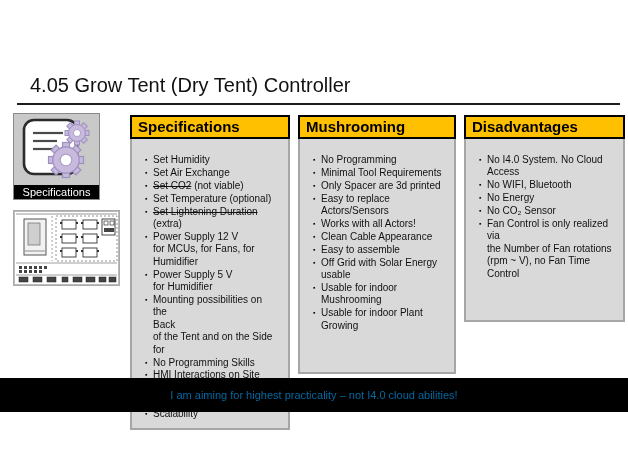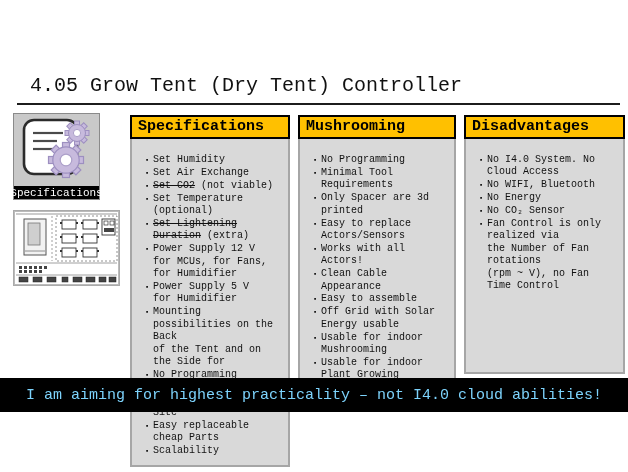--- a/index.html
+++ b/index.html
@@ -1,18 +1,18 @@
 <!DOCTYPE html>
 <html style="--header-bg: #FFC000; --panel-bg: #D9D9D9; --panel-border: #A6A6A6; --banner-bg: #000000;"><head>
 <meta charset="utf-8">
 <style>
   html,body{margin:0;padding:0;background:#fff;}
   .slide{
     position:relative;width:628px;height:472px;background:#ffffff;
-    font-family:Liberation Mono, monospace;color:#1a1a1a;overflow:hidden;
+    font-family:Liberation Sans, sans-serif;color:#1a1a1a;overflow:hidden;
   }
   .title{
     position:absolute;left:30px;top:74px;font-size:20px;letter-spacing:0px;color:#111;
   }
   .title-rule{
     position:absolute;left:17px;top:103px;width:603px;height:2px;background:#1c1c1c;
   }
   
   .thumb1{
     position:absolute;left:13px;top:113px;width:87px;height:87px;
@@ -25,21 +25,21 @@
     display:flex;align-items:center;justify-content:center;
   }
   .thumb2{
     position:absolute;left:13px;top:210px;width:107px;height:76px;
     border:1px solid #aaa;background:#fff;box-sizing:border-box;
   }
   
   .col{position:absolute;top:115px;display:flex;flex-direction:column;box-sizing:border-box;}
   .col-1{left:130px;width:160px;height:259px;}
   .col-2{left:298px;width:158px;height:259px;}
-  .col-3{left:464px;width:161px;height:259px;}
+  .col-3{left:464px;width:161px;height:207px;}
   .col-header{
     background:var(--header-bg,#FFC000);
     border:2px solid #000;
     font-weight:bold;font-size:15px;color:#000;
     padding:1px 0 2px 6px;box-sizing:border-box;
   }
   .col-body{
     flex:1;background:var(--panel-bg,#D9D9D9);
     border:2px solid var(--panel-border,#A6A6A6);border-top:none;
     box-sizing:border-box;padding:7px 3px 0 5px;
@@ -52,21 +52,21 @@
   ul.items .bullet{
     width:8px;flex:0 0 8px;font-size:7px;line-height:12.4px;color:#111;
   }
   ul.items .itext{flex:1;white-space:pre-line;}
   ul.items s{text-decoration:line-through;}
   
   .banner{
     position:absolute;left:0;top:378px;width:628px;height:34px;background:var(--banner-bg,#000);
     display:flex;align-items:center;justify-content:center;
   }
-  .banner .banner-text{color:#7dd3fc;font-size:15px;}
+  .banner .banner-text{color:#0369a1;font-size:11px;}
 </style>
 </head>
 <body>
 
 <div class="slide">
 
   <div class="title">4.05 Grow Tent (Dry Tent) Controller</div>
   <div class="title-rule"></div>
 
   <div class="thumb1">

